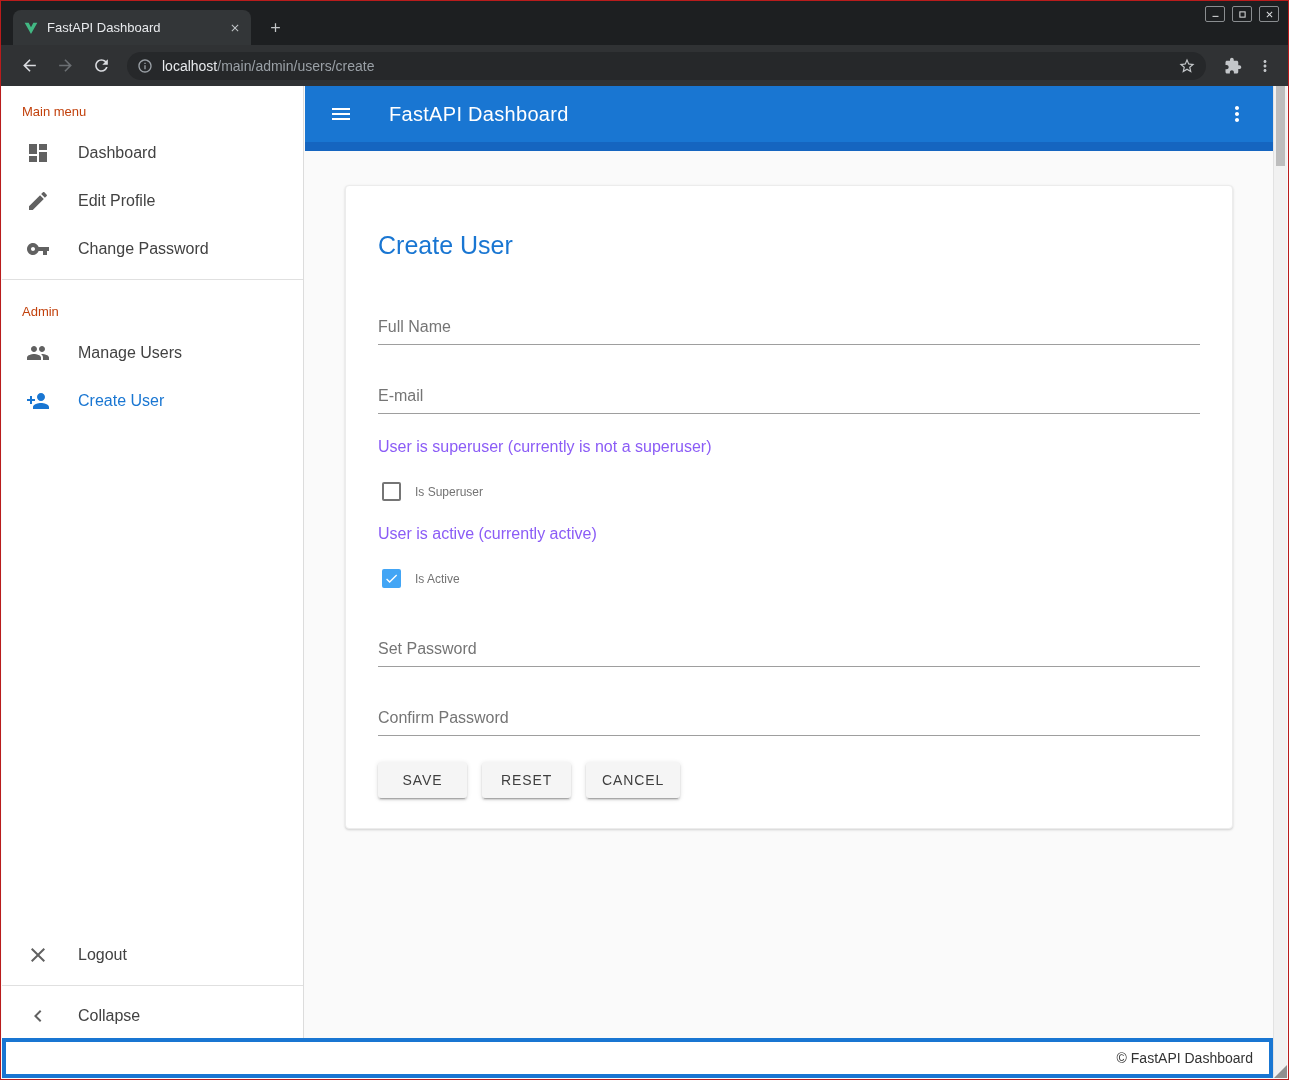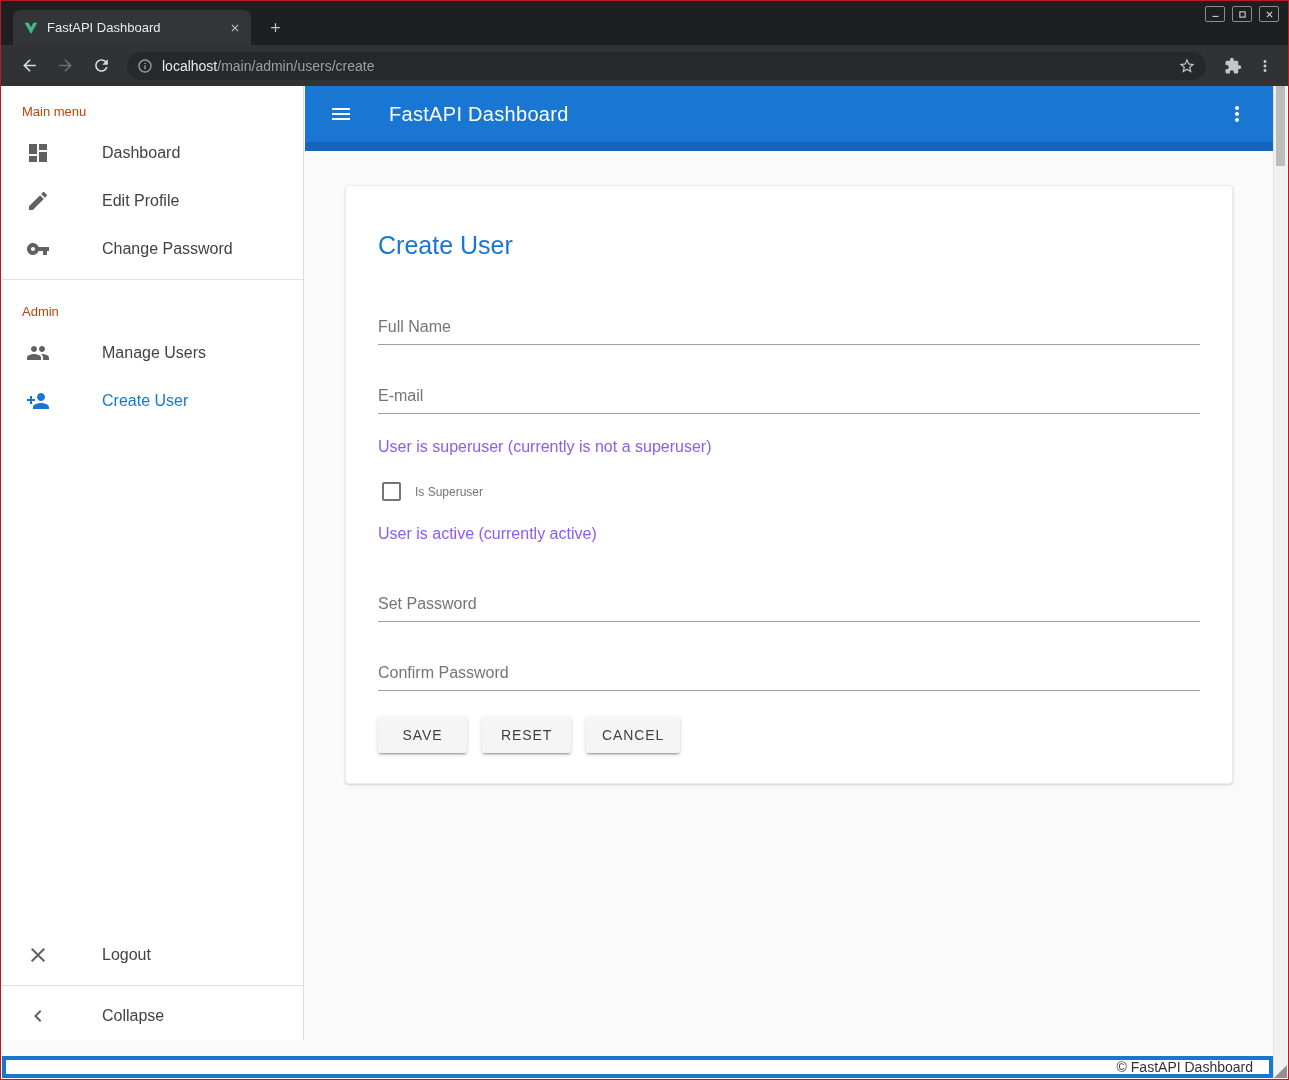--- a/index.html
+++ b/index.html
@@ -32,21 +32,21 @@
   .url-path { color:#9aa0a6; font-size:14px; }
   .omni-spacer { flex:1; }
   .star { width:18px; height:18px; color:#c3c6c9; cursor:pointer; flex:none; }
   .star svg { width:18px; height:18px; fill:currentColor; }
   .toolbtn { width:26px; height:26px; margin-left:6px; display:flex; align-items:center; justify-content:center; color:#c3c6c9; cursor:pointer; flex:none; }
   .toolbtn svg { width:18px; height:18px; fill:currentColor; }
 
   
   .sidebar { position:absolute; top:85px; left:1px; width:302px; bottom:39px; background:#fff; border-right:1px solid #dcdcdc; display:flex; flex-direction:column; }
   .sb-label { padding:18px 20px 10px; font-size:13px; color:#c2410c; }
-  .sb-item { display:flex; align-items:center; height:48px; padding:0 16px 0 24px; font-size:16px; color:#424242; cursor:pointer; flex:none;gap:24px; }
+  .sb-item { display:flex; align-items:center; height:48px; padding:0 16px 0 24px; font-size:16px; color:#424242; cursor:pointer; flex:none; }
   .sb-item .sb-icon { width:24px; height:24px; margin-right:28px; color:#616161; flex:none; }
   .sb-item .sb-icon svg { width:24px; height:24px; fill:currentColor; }
   .sb-item.active { color:var(--primary,#1976d2); }
   .sb-item.active .sb-icon { color:var(--primary,#1976d2); }
   .sb-divider { height:1px; background:#e0e0e0; margin:6px 0; flex:none; }
   .sb-spacer { flex:1; }
 
   
   .main { position:absolute; top:85px; left:304px; right:15px; bottom:39px; background:#fafafa; overflow:hidden; }
   .appbar { height:56px; background:var(--primary,#1976d2); display:flex; align-items:center; padding:0 22px; }
@@ -69,21 +69,21 @@
   .cbrow { margin-top:26px; display:flex; align-items:center; cursor:pointer; }
   .checkbox { width:19px; height:19px; border:2px solid #757575; border-radius:2px; margin:0 14px 0 4px; display:flex; align-items:center; justify-content:center; flex:none; background:#fff; }
   .checkbox svg { display:none; width:15px; height:15px; fill:#fff; }
   .checkbox.checked { background:var(--accent-checkbox,#42a5f5); border-color:var(--accent-checkbox,#42a5f5); }
   .checkbox.checked svg { display:block; }
   .cb-label { font-size:12px; color:#737373; }
   .buttons { margin-top:26px; display:flex; gap:15px; }
   .btn { min-width:89px; height:36px; padding:0 16px; background:#f5f5f5; border:none; border-radius:3px; font-family:inherit; font-size:14px; font-weight:400; letter-spacing:.9px; color:#3f3f3f; cursor:pointer; box-shadow:0 3px 1px -2px rgba(0,0,0,.2), 0 2px 2px 0 rgba(0,0,0,.14), 0 1px 5px 0 rgba(0,0,0,.12); }
 
   
-  .footer { position:absolute; left:1px; right:15px; bottom:1px; height:22px; background:var(--primary,#1976d2); padding:4px; }
+  .footer { position:absolute; left:1px; right:15px; bottom:1px; height:40px; background:var(--primary,#1976d2); padding:4px; }
   .footer-inner { background:#fff; height:100%; display:flex; align-items:center; justify-content:flex-end; padding:0 16px; font-size:14px; color:#333; }
 
   
   .scrollbar { position:absolute; top:85px; right:1px; width:14px; bottom:1px; background:#f1f1f1; border-left:1px solid #e2e2e2; }
   .scroll-thumb { position:absolute; top:0; left:2px; right:2px; height:80px; background:#bdbdbd; cursor:pointer; }
   .resize-grip { position:absolute; right:1px; bottom:1px; width:0; height:0; border-left:13px solid transparent; border-bottom:13px solid #909090; cursor:nwse-resize; }
 </style>
 </head>
 <body>
 
@@ -257,20 +257,28 @@
 
       <div class="cbrow">
         <span class="checkbox">
           
         </span>
         <span class="cb-label">Is Superuser</span>
       </div>
 
       <div class="hint h2">User is active (currently active)</div>
 
+      <div class="cbrow">
+        <span class="checkbox checked">
+          <svg viewBox="0 0 24 24">
+              <path d="M9 16.17 4.83 12l-1.42 1.41L9 19 21 7l-1.41-1.41z"></path>
+            </svg>
+        </span>
+        <span class="cb-label">Is Active</span>
+      </div>
 
       <div class="tfield t3">
         <input type="text" placeholder="Set Password" style="">
       </div>
 
       <div class="tfield t2">
         <input type="text" placeholder="Confirm Password" style="">
       </div>
 
       <div class="buttons">

